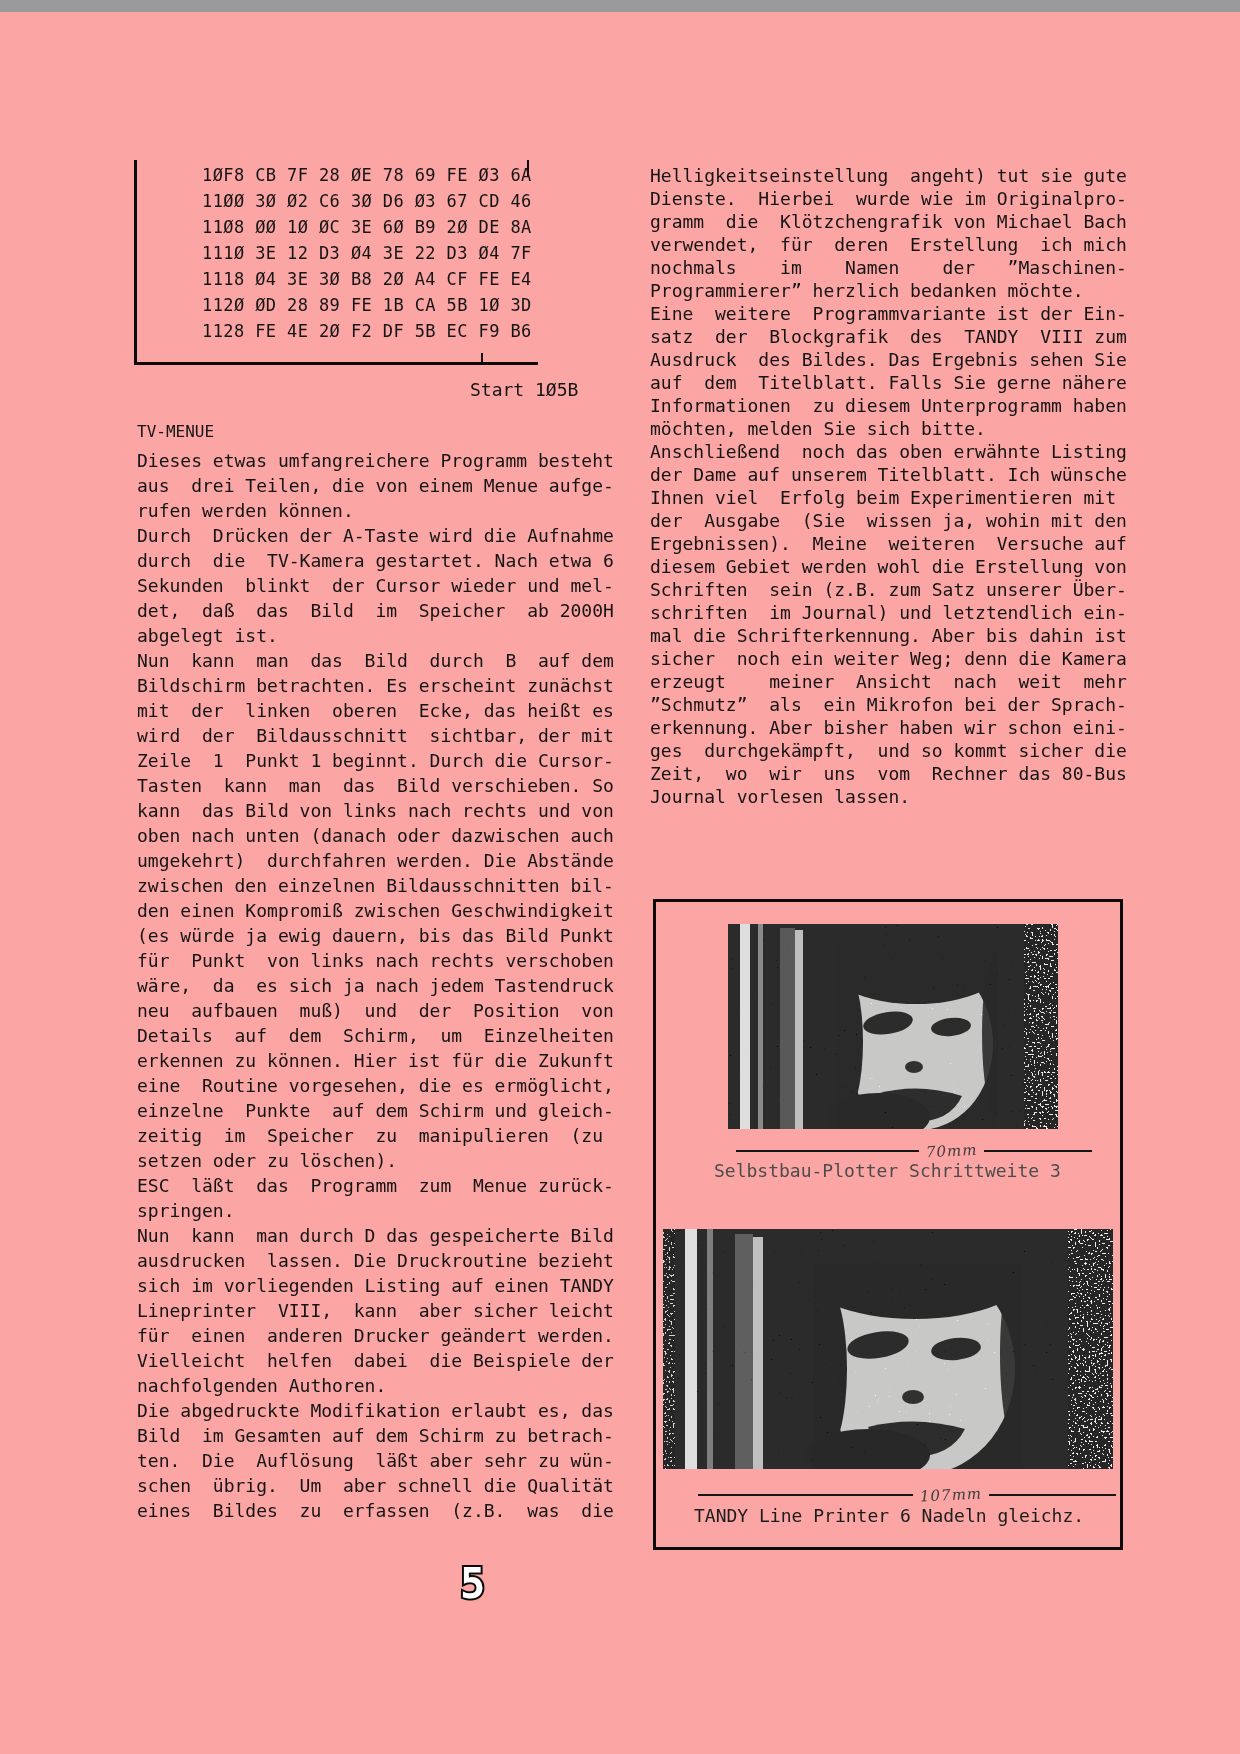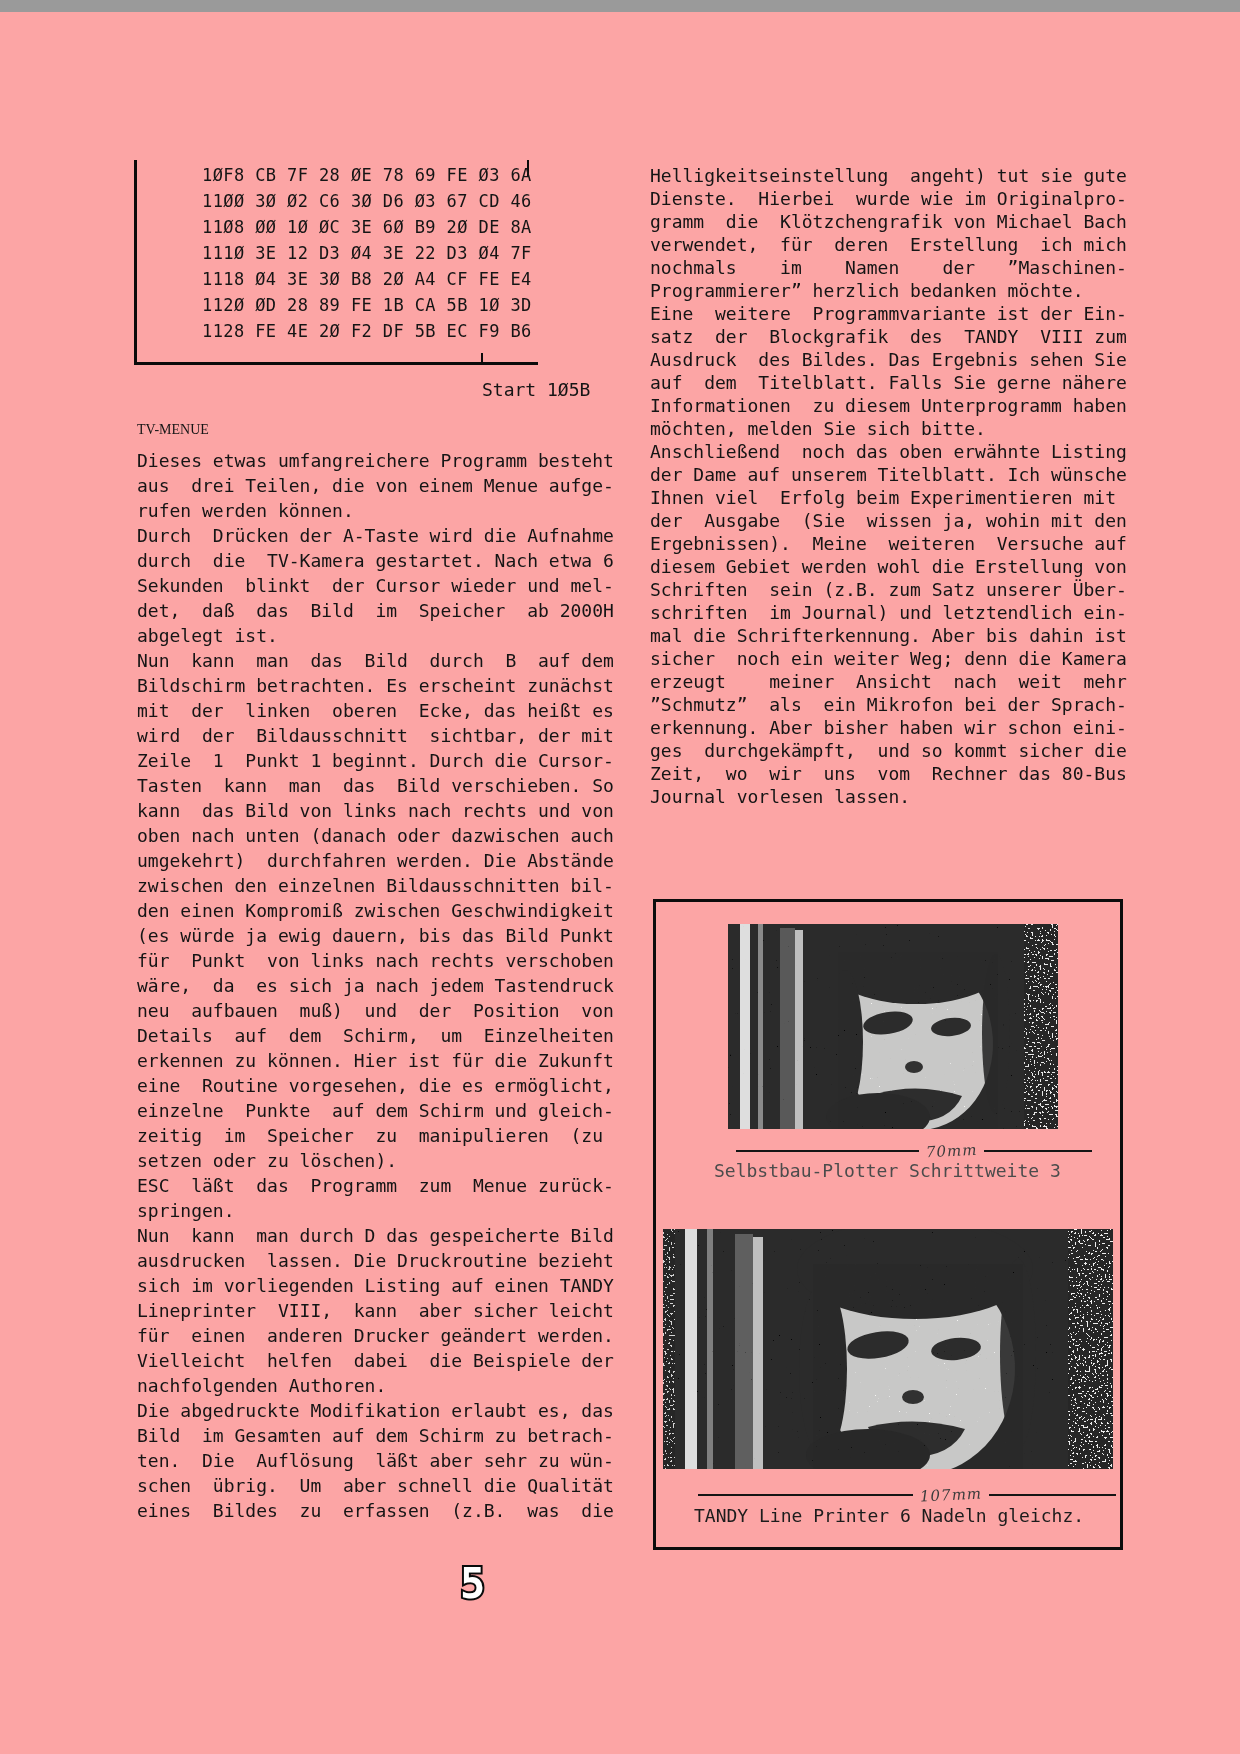--- a/index.html
+++ b/index.html
@@ -12,23 +12,23 @@
   .abs{position:absolute;}
   .mono{white-space:pre;font-family:"DejaVu Sans Mono","Liberation Mono",monospace;}
 
   
   .listing-border-left{left:134px;top:148px;width:3px;height:205px;background:#0b0b0b;}
   .listing-border-bottom{left:134px;top:350px;width:404px;height:3px;background:#0b0b0b;}
   .listing-tick-right{left:527px;top:148px;width:2px;height:17px;background:#0b0b0b;}
   .listing-tick-bottom{left:481px;top:341px;width:2px;height:9px;background:#0b0b0b;}
   .listing-text{left:202px;top:150px;font-size:17px;line-height:26px;letter-spacing:.4px;}
 
-  .start-note{left:482px;top:367px;font-size:18px;text-align:center;}
-
-  .heading{left:137px;top:410px;font-size:14px;font-family:Liberation Serif, serif;}
+  .start-note{left:470px;top:367px;font-size:18px;text-align:center;}
+
+  .heading{left:137px;top:410px;font-size:16px;}
   .col{font-size:18px;}
   .col-left{left:137px;top:436px;line-height:25px;}
   .col-right{left:650px;top:152px;line-height:23px;}
 
   
   .figure-frame{left:653px;top:887px;width:464px;height:645px;border:3px solid #0c0c0c;}
   .figure-frame .abs{position:absolute;}
   .halftone-1{left:72px;top:22px;width:330px;height:205px;}
   .halftone-2{left:7px;top:327px;width:450px;height:240px;}
   .scale-line{display:flex;align-items:center;}

